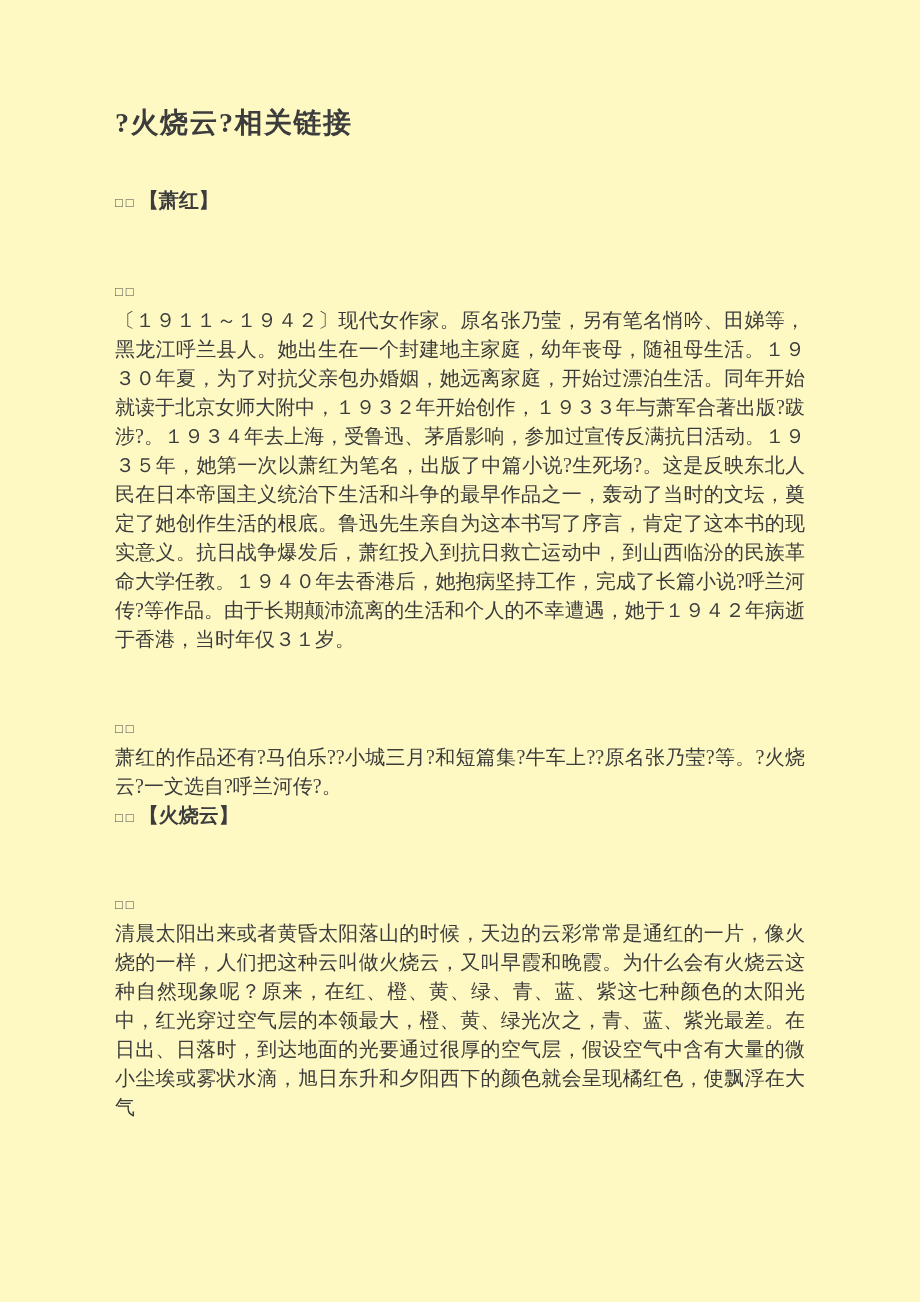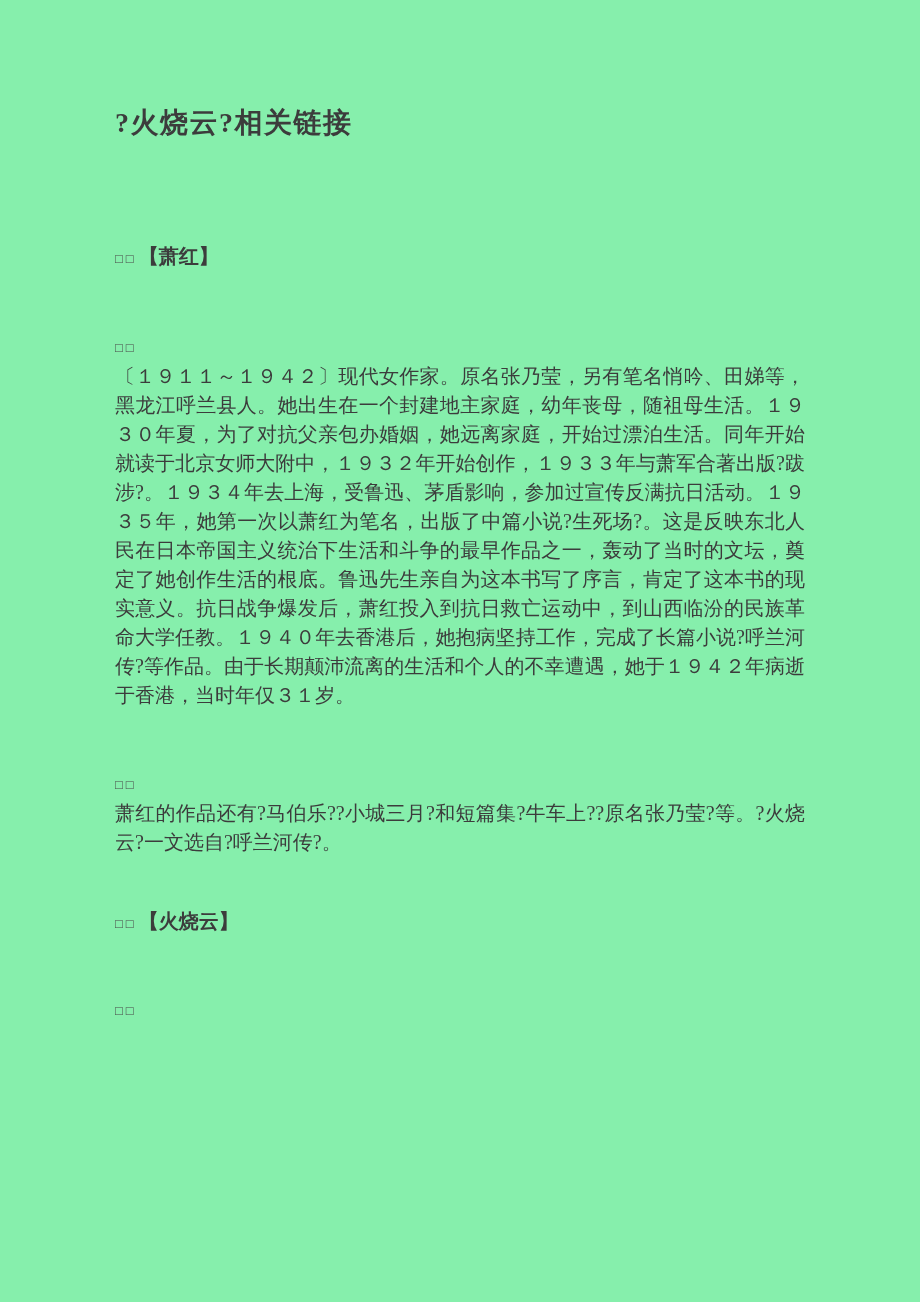--- a/index.html
+++ b/index.html
@@ -12,40 +12,40 @@
     width: 920px;
     height: 1302px;
     overflow: hidden;
     font-family: "Liberation Serif", "DejaVu Serif", serif;
     color: #3c3c3c;
   }
   .page {
     width: 920px;
     height: 1302px;
     padding: 104px 115px 0 115px;
-    background: #86efac;
+    background: #fef9c3;
     font-family: Liberation Serif, serif;
   }
   .doc-title {
     margin: 0;
     font-size: 28px;
     line-height: 38px;
     font-weight: 700;
     letter-spacing: 1.5px;
     color: #3c3c3c;
   }
   .heading-line {
     font-size: 20px;
     line-height: 29px;
     font-weight: 700;
     color: #3c3c3c;
     white-space: nowrap;
   }
-  .heading-line.h-xiaohong { margin-top: 100px; }
-  .heading-line.h-huoshaoyun { margin-top: 50px; }
+  .heading-line.h-xiaohong { margin-top: 44px; }
+  .heading-line.h-huoshaoyun { }
   .para {
     margin: 0;
     font-size: 20px;
     line-height: 29px;
     color: #3c3c3c;
     text-align: justify;
     text-justify: inter-ideograph;
     word-break: break-all;
   }
   .para.p-bio { margin-top: 58px; }
@@ -79,15 +79,16 @@
     <span class="box-prefix">□□</span><br>
     <span>萧红的作品还有?马伯乐??小城三月?和短篇集?牛车上??原名张乃莹?等。?火烧云?一文选自?呼兰河传?。</span>
   </p>
 
   <div class="heading-line h-huoshaoyun">
     <span class="box-prefix">□□</span><span>【火烧云】</span>
   </div>
 
   <p class="para p-intro">
     <span class="box-prefix">□□</span><br>
+    <span>清晨太阳出来或者黄昏太阳落山的时候，天边的云彩常常是通红的一片，像火烧的一样，人们把这种云叫做火烧云，又叫早霞和晚霞。为什么会有火烧云这种自然现象呢？原来，在红、橙、黄、绿、青、蓝、紫这七种颜色的太阳光中，红光穿过空气层的本领最大，橙、黄、绿光次之，青、蓝、紫光最差。在日出、日落时，到达地面的光要通过很厚的空气层，假设空气中含有大量的微小尘埃或雾状水滴，旭日东升和夕阳西下的颜色就会呈现橘红色，使飘浮在大气</span>
   </p>
 
 </div>
 
 </body></html>

